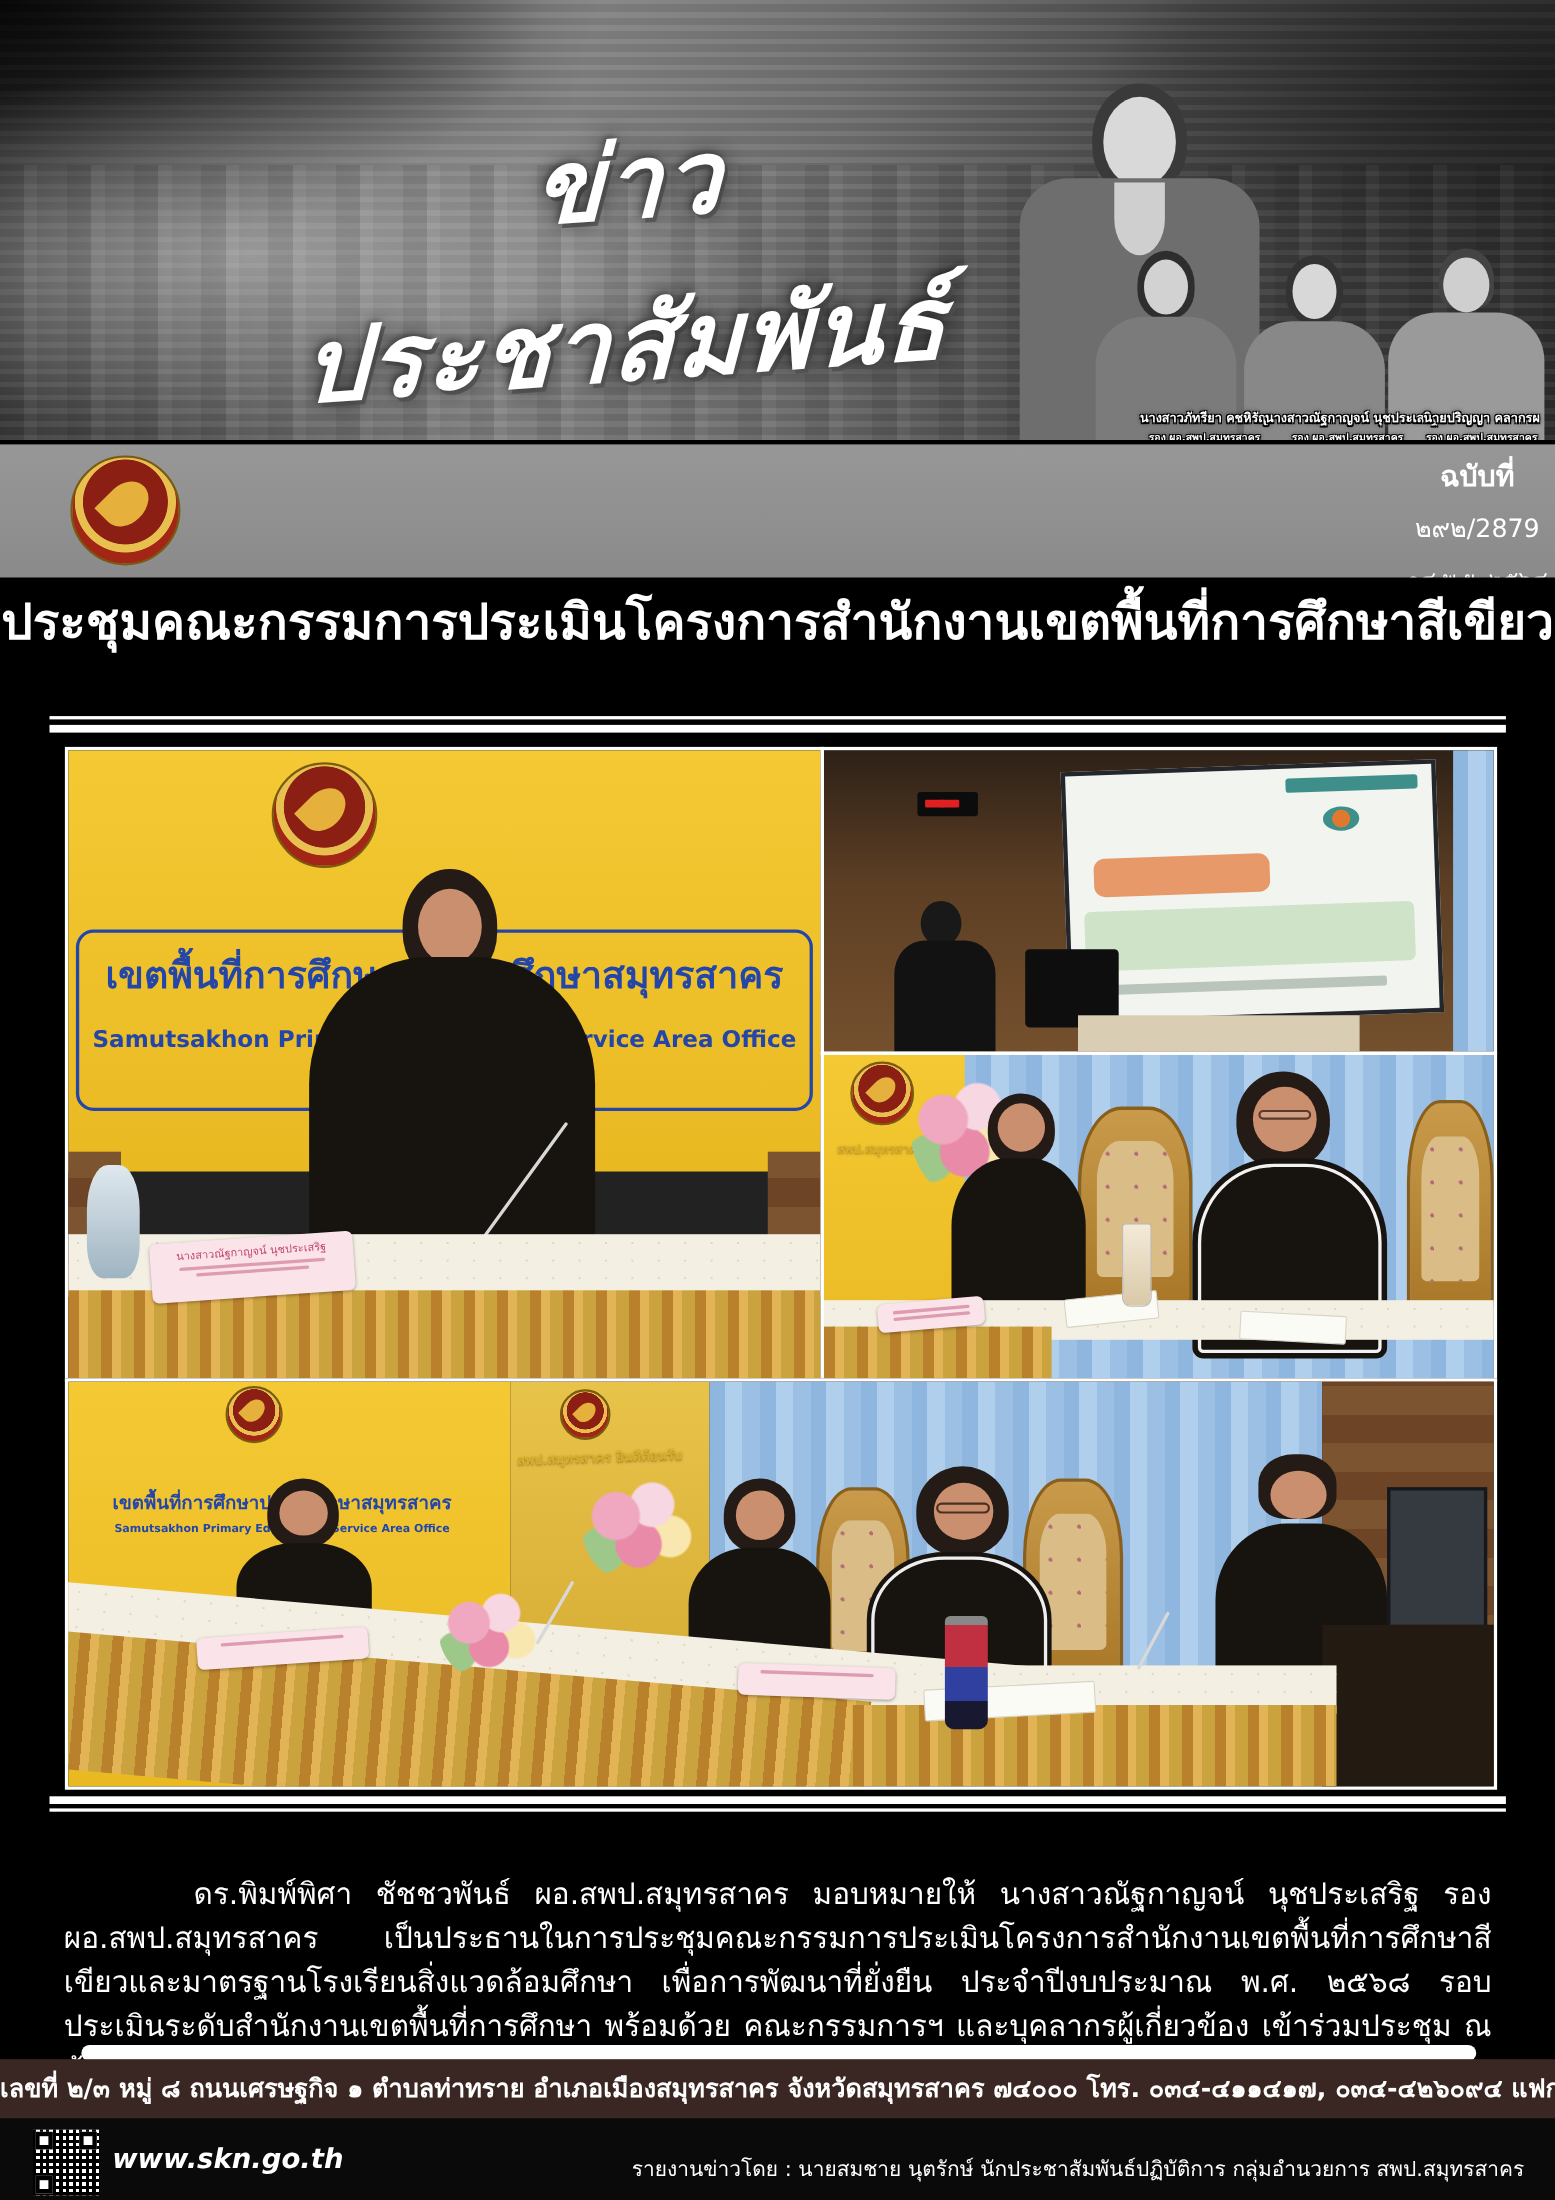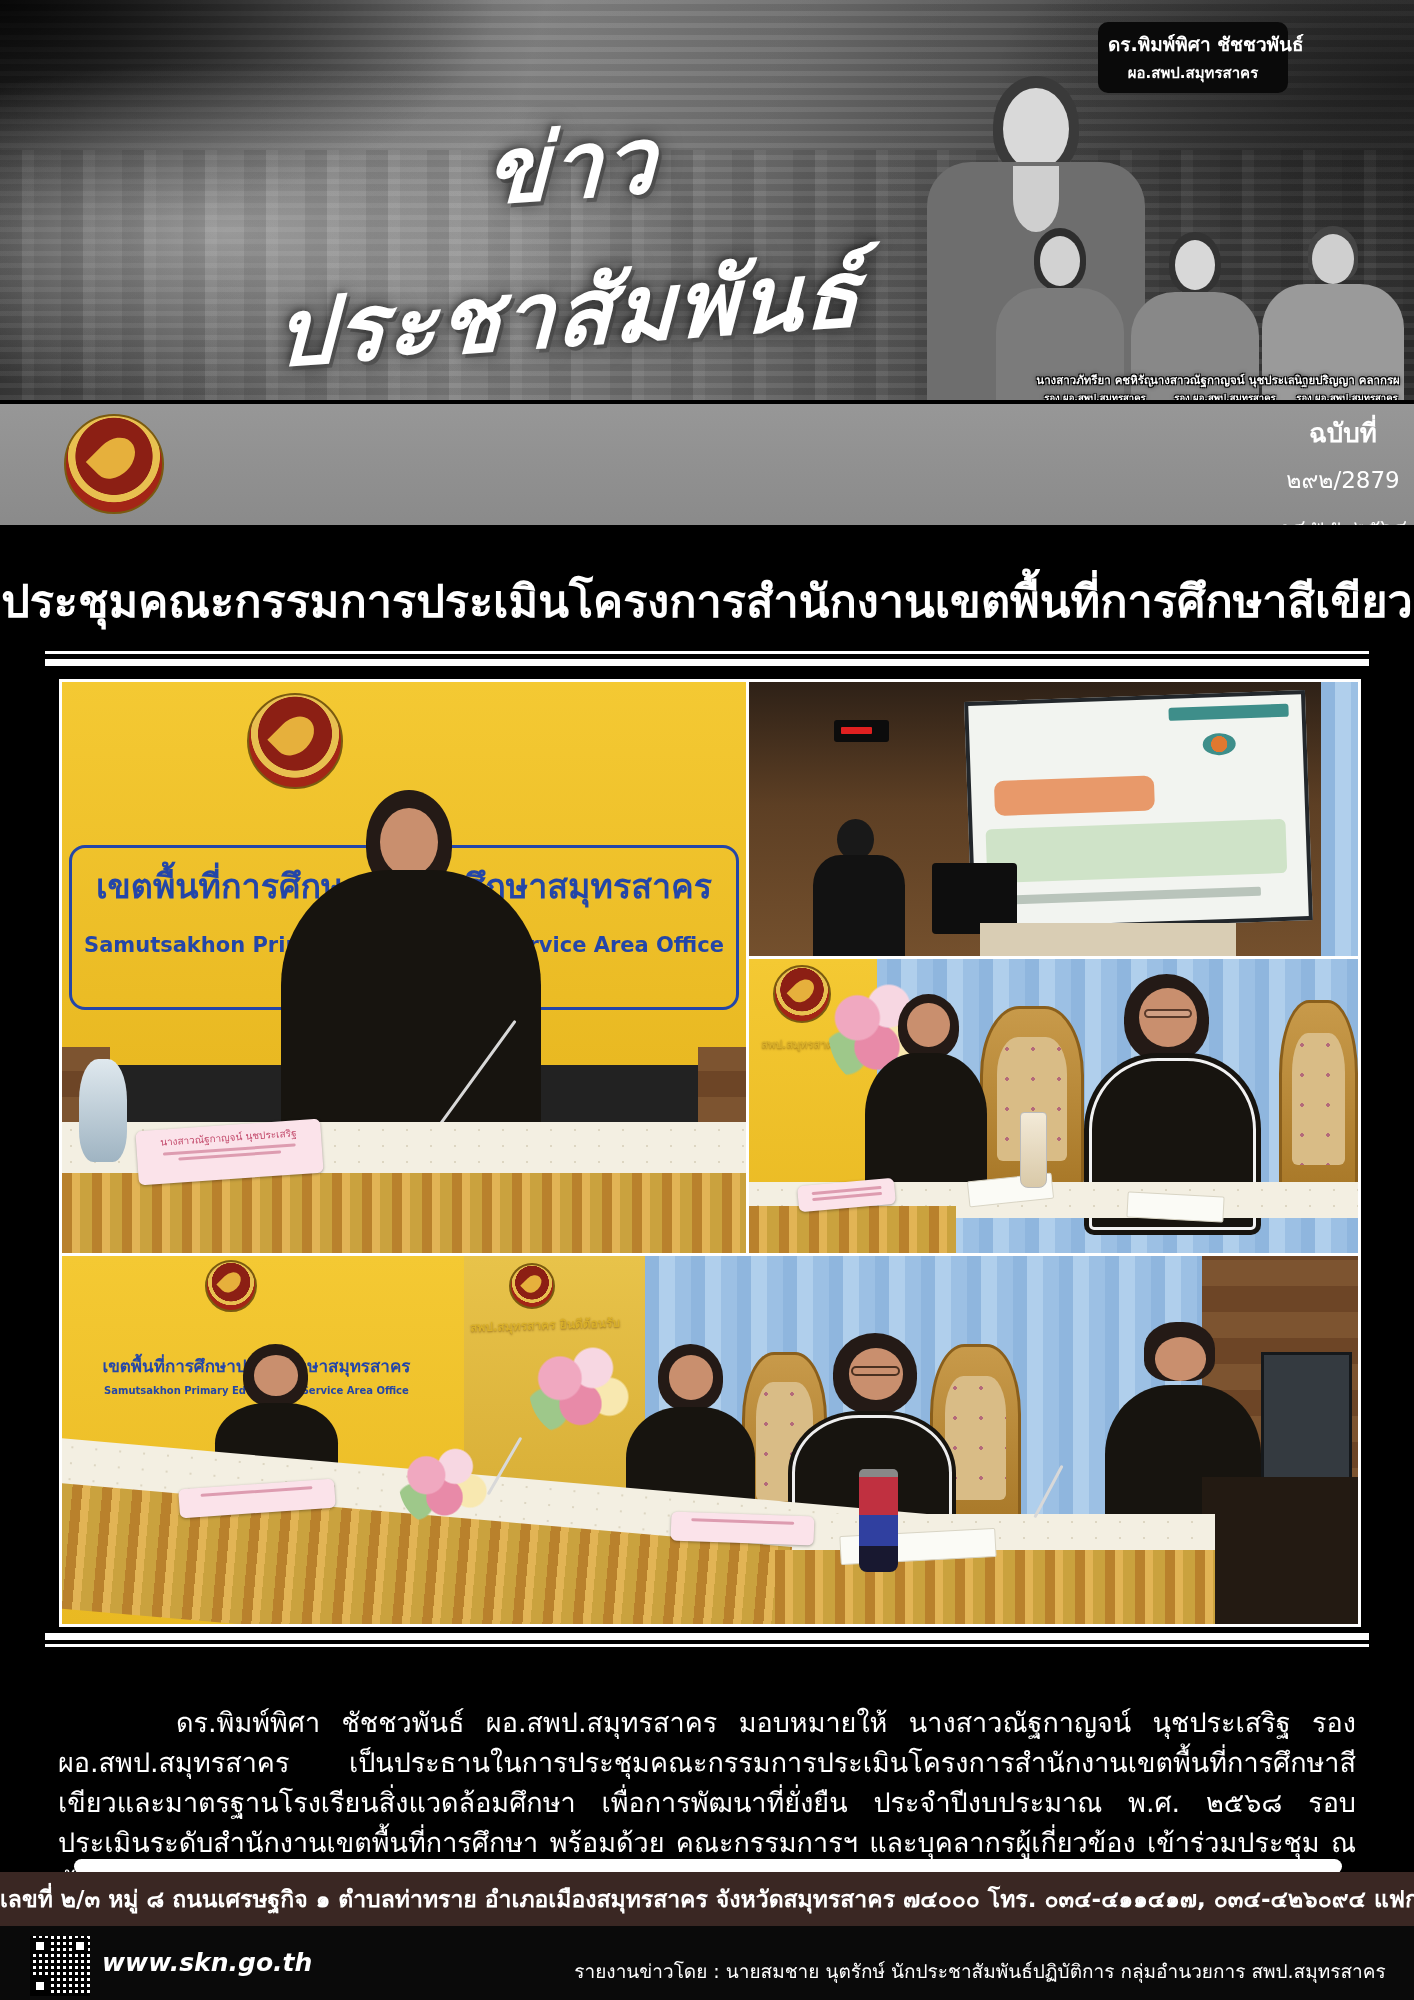--- a/index.html
+++ b/index.html
@@ -40,21 +40,21 @@
   .org-titles{left:178px;top:408px;width:1090px;text-align:center;color:#fff;}
   .org-titles .th{font-size:42px;font-weight:bold;text-shadow:0 2px 4px rgba(0,0,0,.4);white-space:nowrap;}
   .org-titles .en{font-size:33px;font-weight:bold;margin-top:6px;text-shadow:0 2px 3px rgba(0,0,0,.35);white-space:nowrap;}
   .issue{left:1278px;top:408px;width:130px;text-align:center;color:#fff;}
   .issue .a{font-size:26px;font-weight:bold;}
   .issue .b{font-size:23px;margin-top:9px;white-space:nowrap;}
   .issue .c{font-size:19px;margin-top:13px;white-space:nowrap;}
 
   
   .headline{left:0;top:525px;width:1414px;height:128px;background:#000;text-align:center;color:#fff;padding-top:12px;}
-  .headline .h1{font-size:45px;font-weight:800;line-height:58px;margin-top:36px;}
+  .headline .h1{font-size:45px;font-weight:800;line-height:58px;}
   .headline .h2{font-size:45px;font-weight:800;line-height:58px;}
 
   
   .rule{left:45px;width:1324px;background:#fff;}
 
   
   .photo{border:3px solid #fff;overflow:hidden;background:#222;}
   .yellowback{background:linear-gradient(#f4c933,#e9b922);}
   .bluecurtain{background:repeating-linear-gradient(90deg,#8fb6de 0 14px,#b0cfec 14px 30px,#9cc0e4 30px 46px);}
   .woodwall{background:repeating-linear-gradient(0deg,#6d4526 0 26px,#7d5430 26px 52px);}
@@ -133,24 +133,20 @@
     </div>
     <div class="abs dep-label" style="left:1150px;width:150px;">
       <div class="n">นางสาวณัฐกาญจน์ นุชประเสริฐ</div>
       <div class="t">รอง ผอ.สพป.สมุทรสาคร</div>
     </div>
     <div class="abs dep-label" style="left:1288px;width:118px;">
       <div class="n">นายปริญญา คลากรผ</div>
       <div class="t">รอง ผอ.สพป.สมุทรสาคร</div>
     </div>
 
-    <div class="abs dir-badge">
-      <div class="l1">ดร.พิมพ์พิศา ชัชชวพันธ์</div>
-      <div class="l2">ผอ.สพป.สมุทรสาคร</div>
-    </div>
   </div>
 
   <div class="abs orgbar">
     <div class="abs emblem" style="left:64px;top:10px;width:100px;height:100px;"></div>
     <div class="abs org-titles">
       <div class="th">สำนักงานเขตพื้นที่การศึกษาประถมศึกษาสมุทรสาคร</div>
       <div class="en">Samutsakhon Primary Educational Service Area Office</div>
     </div>
     <div class="abs issue" style="top:8px;">
       <div class="a">ฉบับที่</div>

